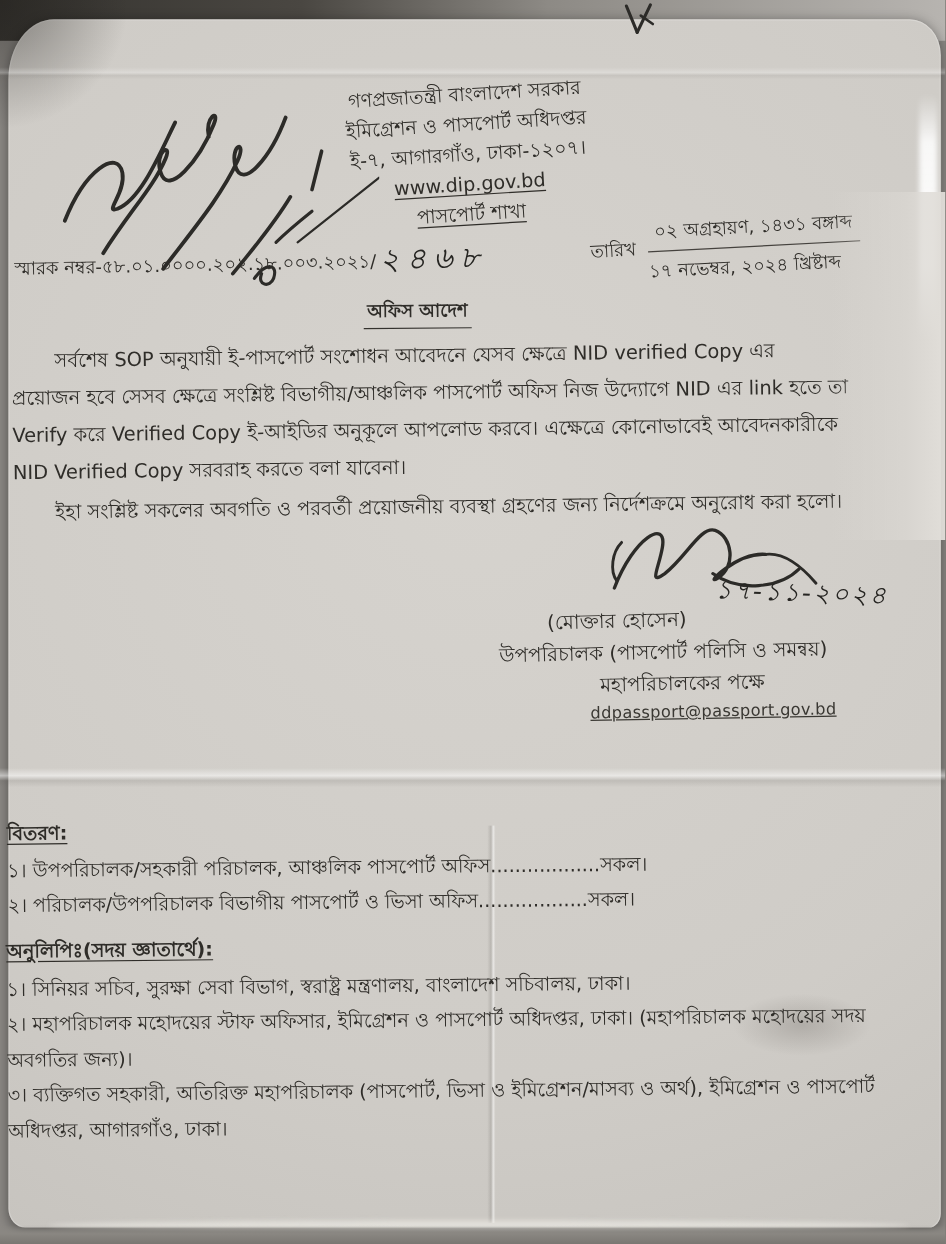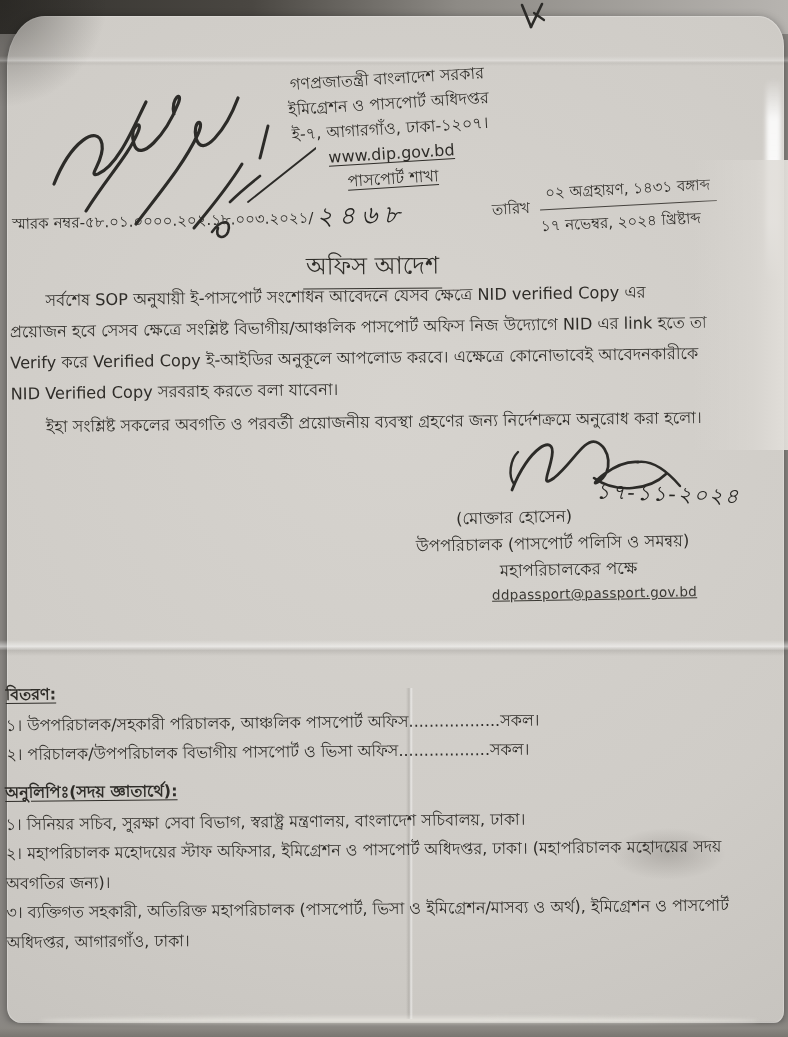--- a/index.html
+++ b/index.html
@@ -48,21 +48,21 @@
   .memo-line{position:absolute;left:12px;top:197px;transform:rotate(-1.2deg);
     font-size:15px;white-space:nowrap;}
   .memo-hw{font-size:25px;font-style:italic;position:relative;top:2px;left:3px;letter-spacing:6px;}
 
   .date-block{position:absolute;left:492px;top:178px;display:flex;gap:10px;
     transform:rotate(-3deg);font-size:15px;}
   .date-label{margin-top:14px;}
   .date-top{padding:0 6px 3px;border-bottom:1.6px solid #45423e;white-space:nowrap;}
   .date-bottom{padding-top:4px;white-space:nowrap;}
 
-  .doc-title{position:absolute;left:303px;top:247px;font-size:24px;font-weight:normal;
+  .doc-title{position:absolute;left:303px;top:247px;font-size:15px;font-weight:bold;
     border-bottom:1.6px solid #34322e;padding:0 3px 1px;transform:rotate(-0.5deg);}
 
   .para1{position:absolute;left:10px;top:280px;width:776px;transform:rotate(-0.8deg);
     font-size:16.2px;line-height:31px;}
   .para1 .line{white-space:nowrap;}
   .indent{padding-left:36px;}
   .para2{position:absolute;left:10px;top:409px;width:776px;transform:rotate(-0.8deg);
     font-size:16.2px;white-space:nowrap;}
 
   .signature-svg{position:absolute;left:498px;top:430px;}

